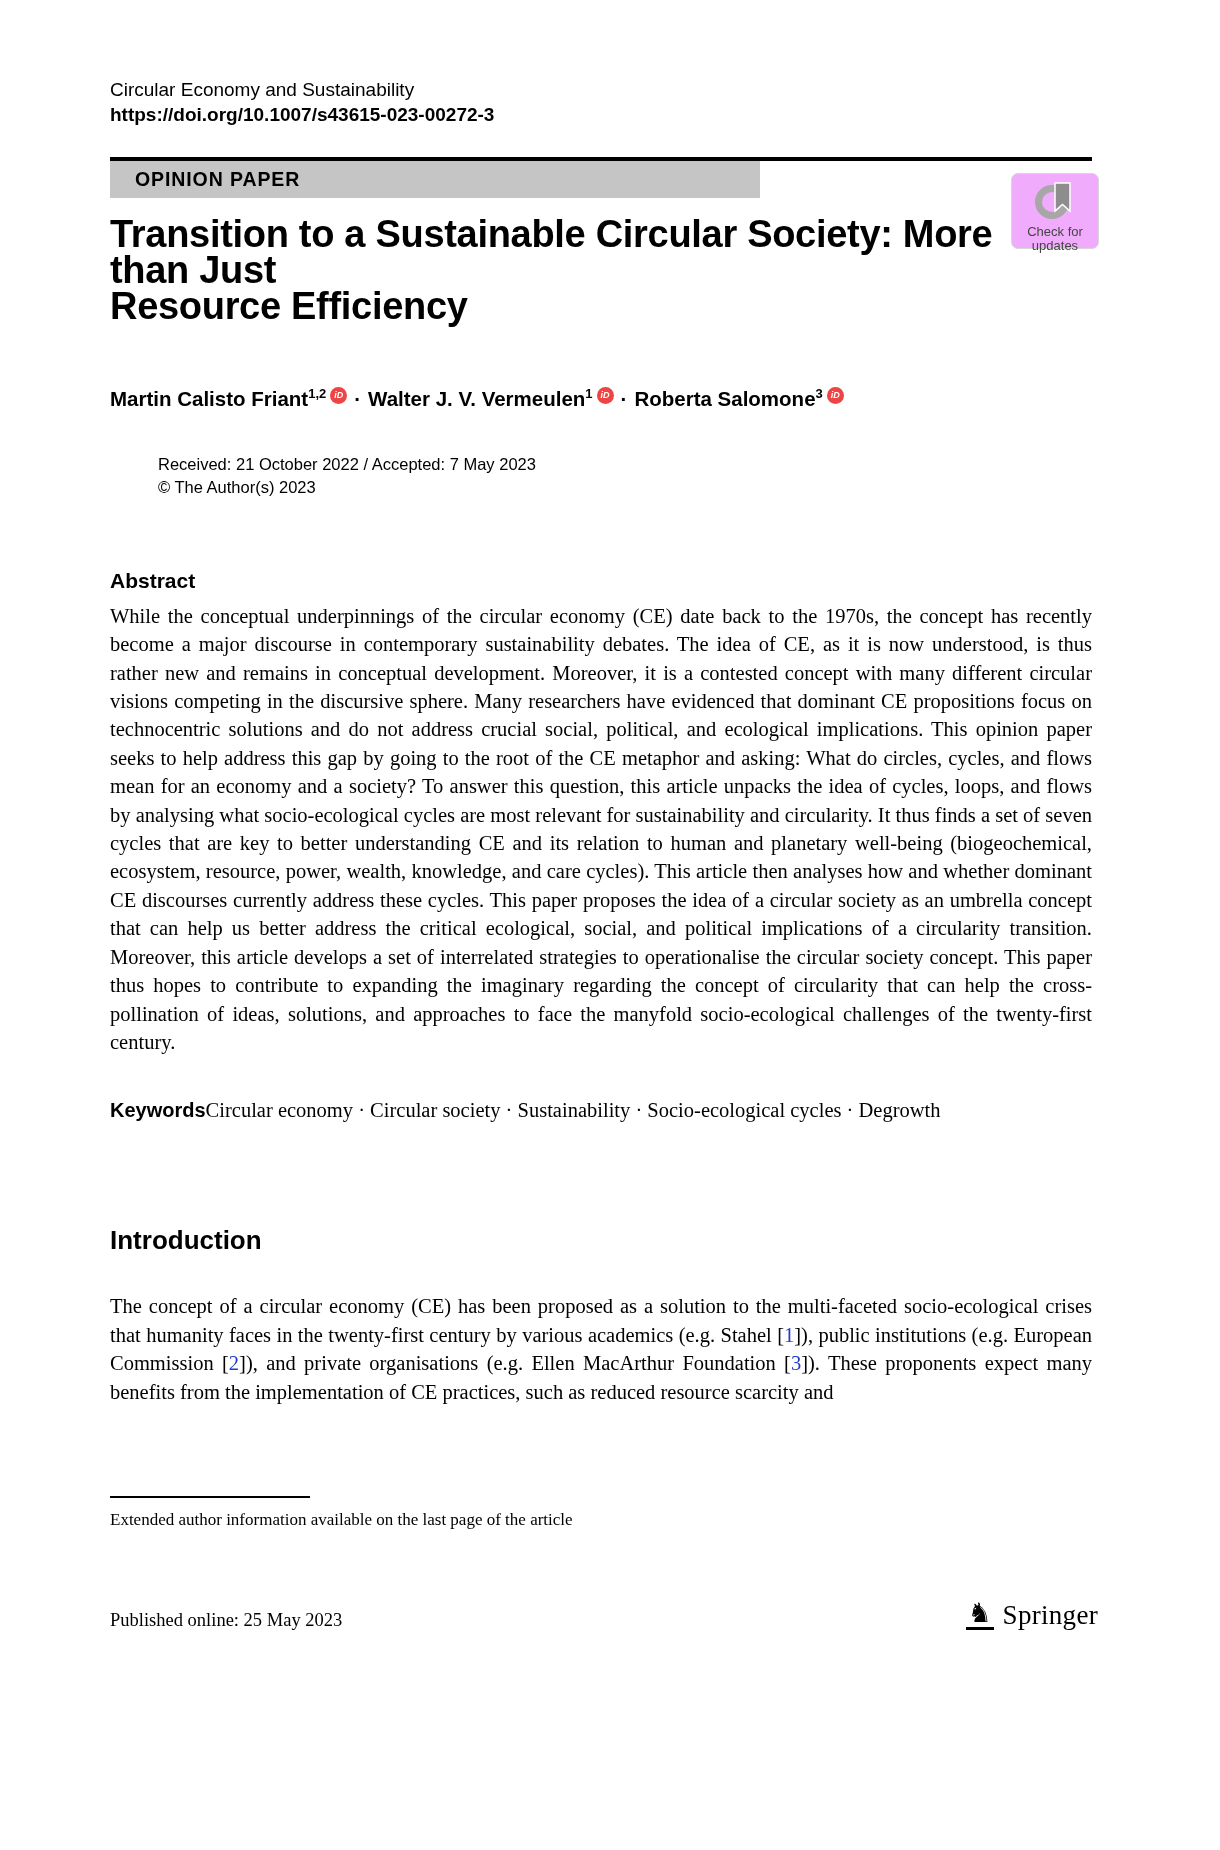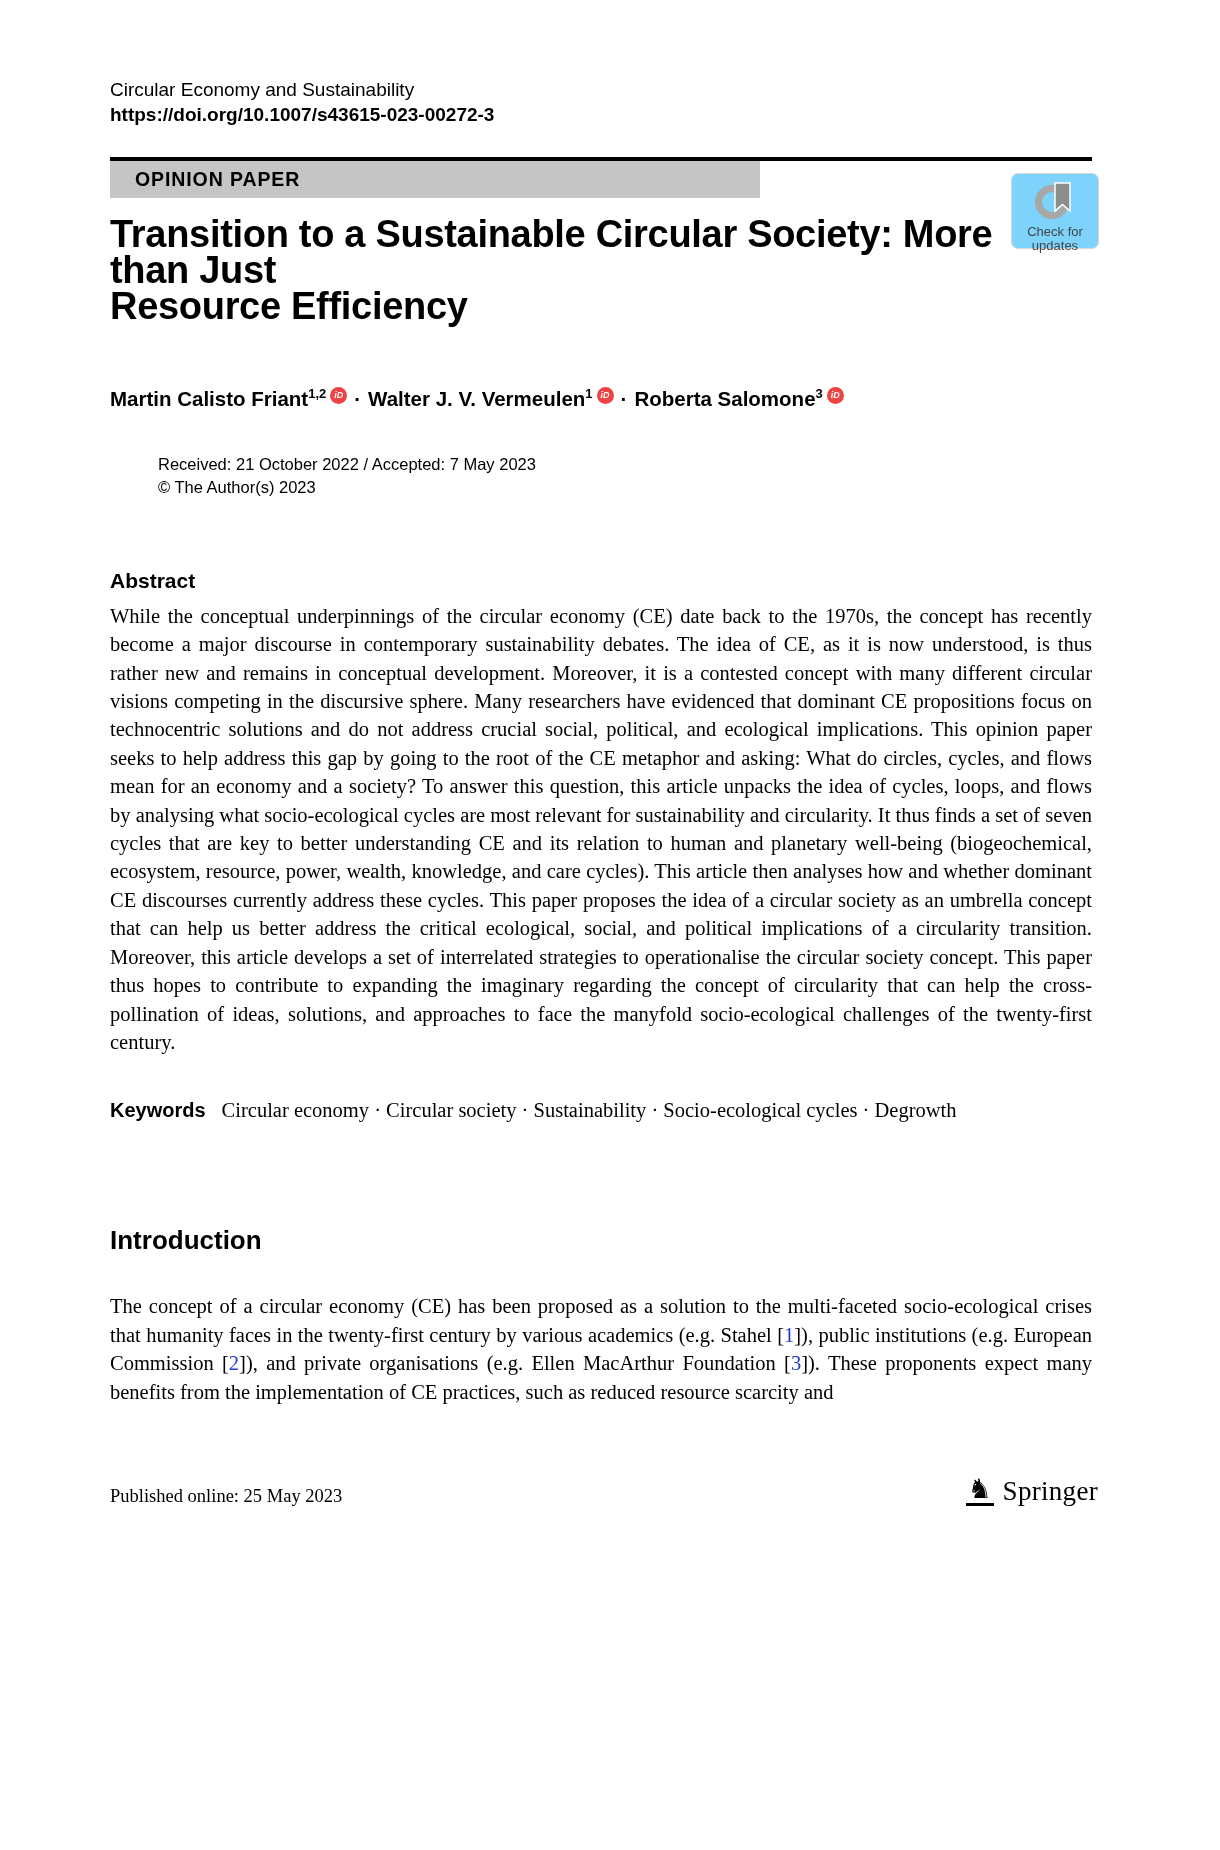--- a/index.html
+++ b/index.html
@@ -19,21 +19,21 @@
   .type-bar { margin-top:31px; border-top:4px solid #000; }
   .type-badge {
     width:650px; height:37px; background:#c5c5c5;
     display:flex; align-items:center; padding-left:25px;
     font-weight:bold; font-size:19.5px; letter-spacing:0.9px;
   }
 
   .check-badge {
     position:absolute; top:173px; right:121px;
     width:88px; height:76px;
-    background:#7dd3fc; border:1px solid #d7d7d7; border-radius:7px;
+    background:#f0abfc; border:1px solid #d7d7d7; border-radius:7px;
     display:flex; flex-direction:column; align-items:center; justify-content:flex-start;
     padding-top:3px; cursor:pointer;
   }
   .check-badge-text { font-size:13px; line-height:14px; color:#454545; text-align:center; margin-top:-2px; }
 
   .title {
     margin-top:18px; max-width:910px;
     font-size:38px; font-weight:bold; line-height:36px; letter-spacing:-0.3px;
   }
 
@@ -50,21 +50,21 @@
 
   .abstract-heading { margin-top:70px; font-size:21px; font-weight:bold; }
   .body-text {
     font-family:"Liberation Serif", serif;
     font-size:20.5px; line-height:28.4px;
     text-align:justify;
   }
   .abstract-text { margin-top:9px; }
 
   .keywords { margin-top:40px; font-family:"Liberation Serif", serif; font-size:20.5px; line-height:29px; text-align:left; }
-  .keywords-heading { font-family:"Liberation Sans", sans-serif; font-weight:bold; font-size:20px; margin-right:16px; }
+  .keywords-heading { font-family:"Liberation Sans", sans-serif; font-weight:bold; font-size:20px; margin-right:0; }
 
   .intro-heading { margin-top:100px; font-size:26px; font-weight:bold; }
   .intro-text { margin-top:36px; }
   .cite { color:#2438CC; cursor:pointer; }
 
   .footnote { margin-top:90px; }
   .footnote-rule { width:200px; border-top:2px solid #000; }
   .footnote-text { font-family:"Liberation Serif", serif; font-size:17px; margin-top:12px; }
 
   .footer-row { margin-top:70px; display:flex; justify-content:space-between; align-items:flex-end; }
@@ -116,20 +116,24 @@
   <h2 class="abstract-heading">Abstract</h2>
   <p class="body-text abstract-text">While the conceptual underpinnings of the circular economy (CE) date back to the 1970s, the concept has recently become a major discourse in contemporary sustainability debates. The idea of CE, as it is now understood, is thus rather new and remains in conceptual development. Moreover, it is a contested concept with many different circular visions competing in the discursive sphere. Many researchers have evidenced that dominant CE propositions focus on technocentric solutions and do not address crucial social, political, and ecological implications. This opinion paper seeks to help address this gap by going to the root of the CE metaphor and asking: What do circles, cycles, and flows mean for an economy and a society? To answer this question, this article unpacks the idea of cycles, loops, and flows by analysing what socio-ecological cycles are most relevant for sustainability and circularity. It thus finds a set of seven cycles that are key to better understanding CE and its relation to human and planetary well-being (biogeochemical, ecosystem, resource, power, wealth, knowledge, and care cycles). This article then analyses how and whether dominant CE discourses currently address these cycles. This paper proposes the idea of a circular society as an umbrella concept that can help us better address the critical ecological, social, and political implications of a circularity transition. Moreover, this article develops a set of interrelated strategies to operationalise the circular society concept. This paper thus hopes to contribute to expanding the imaginary regarding the concept of circularity that can help the cross-pollination of ideas, solutions, and approaches to face the manyfold socio-ecological challenges of the twenty-first century.</p>
 
   <div class="keywords">
     <span class="keywords-heading">Keywords</span><span>Circular economy · Circular society · Sustainability · Socio-ecological cycles · Degrowth</span>
   </div>
 
   <h2 class="intro-heading">Introduction</h2>
   <p class="body-text intro-text">The concept of a circular economy (CE) has been proposed as a solution to the multi-faceted socio-ecological crises that humanity faces in the twenty-first century by various academics (e.g. Stahel [<span class="cite">1</span>]), public institutions (e.g. European Commission [<span class="cite">2</span>]), and private organisations (e.g. Ellen MacArthur Foundation [<span class="cite">3</span>]). These proponents expect many benefits from the implementation of CE practices, such as reduced resource scarcity and</p>
 
+  <div class="footnote">
+    <div class="footnote-rule"></div>
+    <div class="footnote-text">Extended author information available on the last page of the article</div>
+  </div>
 
   <div class="footer-row">
     <div class="published">Published online: 25 May 2023</div>
     <div class="springer-logo">
       <span class="knight-wrap">
         <span class="knight-glyph">♞</span>
         <span class="knight-underline"></span>
       </span>
       <span class="springer-word">Springer</span>
     </div>

